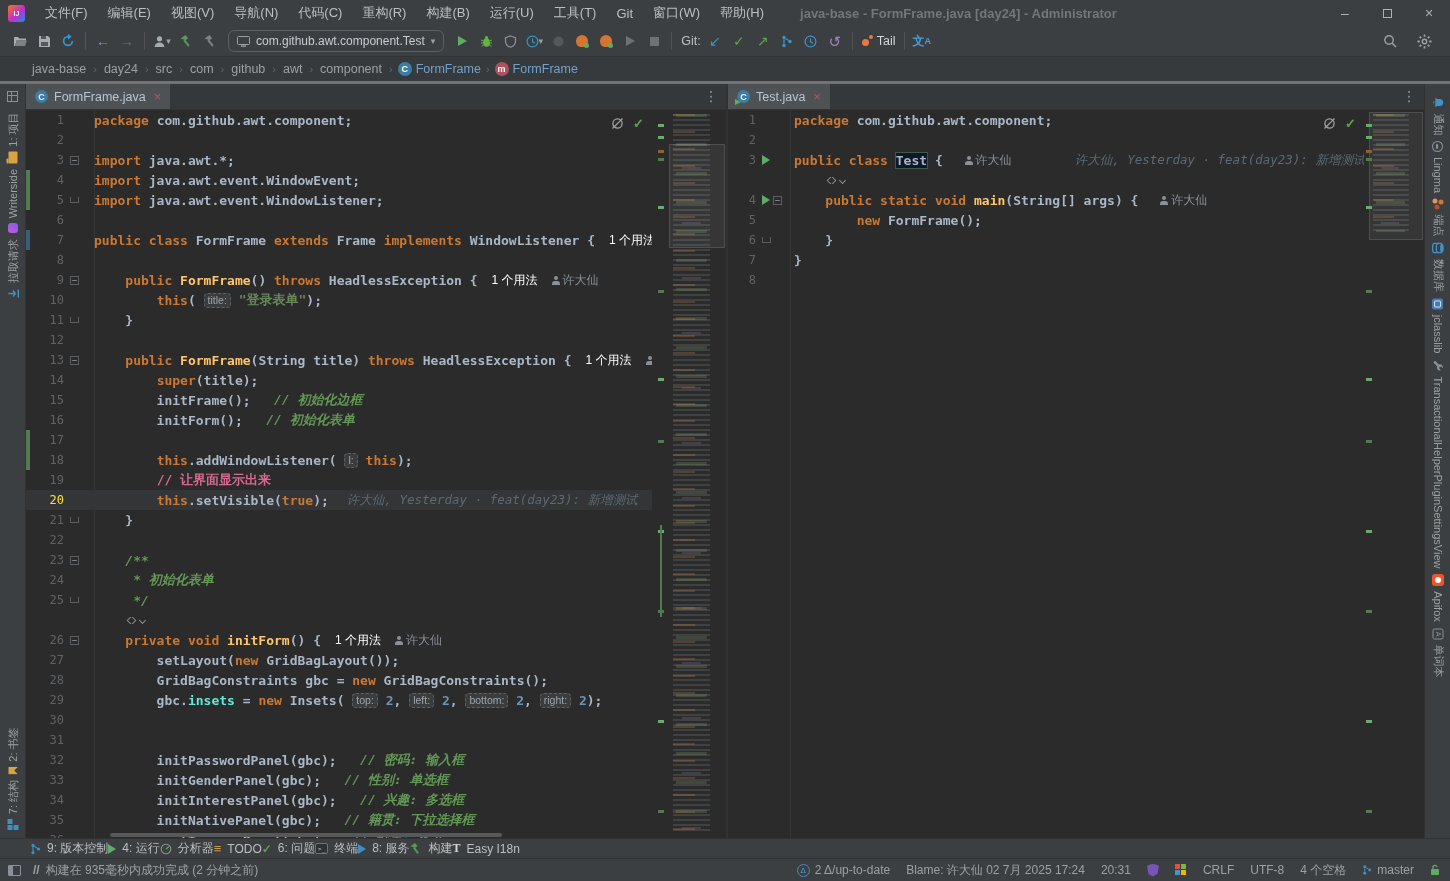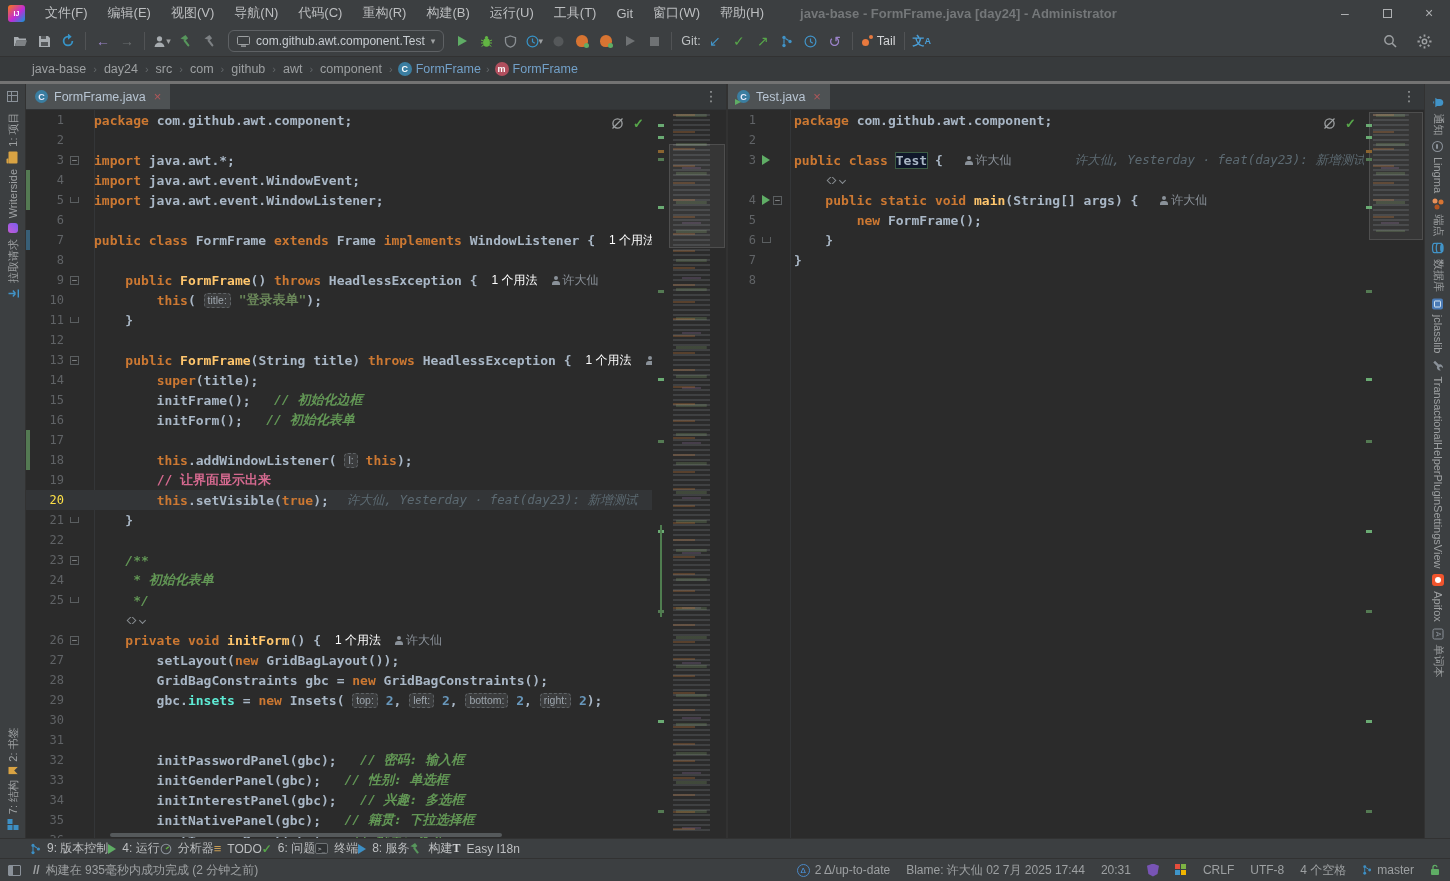--- a/index.html
+++ b/index.html
@@ -922,21 +922,21 @@
   <div class="statusbar">
     <span class="panel-ico"></span>
     <span class="slashes">//</span>
     <span>构建在 935毫秒内成功完成 (2 分钟之前)</span>
     <div class="status-right" id="status-right">
         <span class="sitem">
           <span class="delta-ico">Δ</span>
           <span>2 Δ/up-to-date</span>
         </span>
         <span class="sitem">
-          <span>Blame: 许大仙 02 7月 2025 17:44</span>
+          <span>Blame: 许大仙 02 7月 2025 17:24</span>
         </span>
         <span class="sitem">
           <span>20:31</span>
         </span>
         <span class="sitem">
           <span class="shield-p"></span>
         </span>
         <span class="sitem">
           <span class="grid4">
             <i></i>

